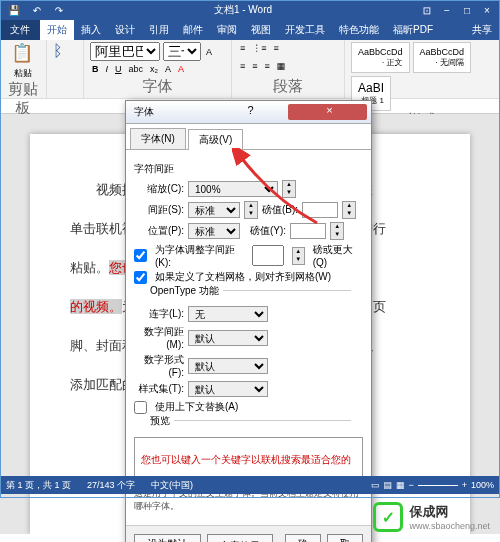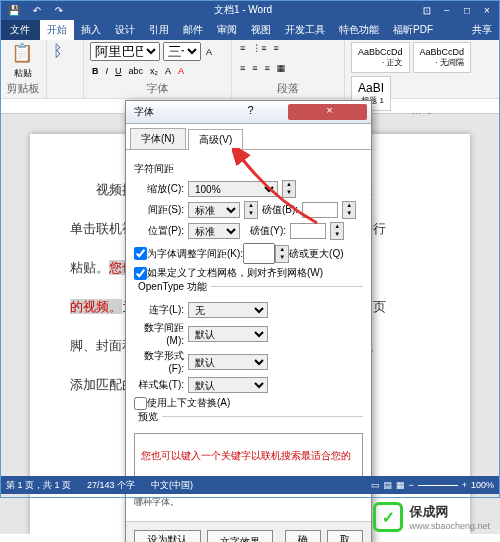--- a/index.html
+++ b/index.html
@@ -9,21 +9,21 @@
 .titlebar .right{display:flex;gap:2px;padding-right:4px}
 .titlebar .wbtn{width:18px;height:18px;display:flex;align-items:center;justify-content:center;cursor:pointer}
 .ribbon-tabs{background:#2b579a;color:#fff;display:flex;height:20px;font-size:10px;align-items:center}
 .ribbon-tabs .tab{padding:3px 7px;cursor:pointer}
 .ribbon-tabs .tab.active{background:#ffffff;color:#2b579a}
 .ribbon-tabs .file{background:#1e3f73;padding:3px 10px}
 .ribbon-tabs .share{margin-left:auto;padding:3px 8px}
 .ribbon{background:#f3f3f3;border-bottom:1px solid #ddd;height:58px;display:flex;font-size:9px}
 .rgroup{border-right:1px solid #ddd;padding:2px 6px;display:flex;flex-direction:column;justify-content:space-between}
 .rgroup .controls{display:flex;gap:3px;align-items:center;flex-wrap:wrap}
-.rgroup .label{text-align:center;color:#666;font-size:11px}
+.rgroup .label{text-align:center;color:#666;font-size:15px}
 .rbtn{padding:1px 2px;cursor:pointer}
 .style-box{border:1px solid #ccc;padding:4px 6px;font-size:9px;text-align:right;background:#fff;cursor:pointer}
 .ruler{background:#fff;border-bottom:1px solid #ccc;height:14px}
 .doc-area{background:#e6e6e6;height:380px;position:relative;padding:20px 30px;overflow:hidden}
 .page{background:#fff;box-shadow:0 0 6px rgba(0,0,0,.3);padding:30px 40px;font-size:13px;line-height:2;color:#333;min-height:340px}
 .page .hl{background:#d0d0d0;color:#c00}
 .statusbar{position:absolute;bottom:48px;left:0;right:0;background:#2b579a;color:#fff;height:18px;display:flex;align-items:center;font-size:9px;padding:0 6px;gap:16px}
 .statusbar .right{margin-left:auto;display:flex;gap:4px;align-items:center}
 .dialog{position:absolute;top:100px;left:125px;width:245px;background:#f0f0f0;border:1px solid #888;box-shadow:2px 2px 8px rgba(0,0,0,.4);font-size:10px}
 .dlg-title{background:linear-gradient(#fff,#e0e8f4);height:22px;display:flex;align-items:center;padding:0 4px;border-bottom:1px solid #aaa}
@@ -35,23 +35,23 @@
 .dlg-tabs .dtab.active{background:#fff;position:relative;top:1px}
 .dlg-body{background:#fff;padding:8px}
 .section-title{font-size:10px;margin:4px 0}
 .row{display:flex;align-items:center;margin:3px 0;gap:4px}
 .row label{width:50px;text-align:right;font-size:10px}
 .row input[type=text],.row select{font-size:10px;border:1px solid #999;padding:1px 2px}
 .row select{width:52px;height:16px}
 .row input[type=text]{width:50px;height:12px}
 .spin{width:12px;height:16px;background:#e8e8e8;border:1px solid #999;display:flex;flex-direction:column}
 .spin div{flex:1;font-size:6px;text-align:center;line-height:6px;cursor:pointer}
-.chk{display:flex;align-items:center;gap:0;margin:2px 0;font-size:10px}
+.chk{display:flex;align-items:center;gap:8px;margin:2px 0;font-size:10px}
 .chk input{margin:0}
-.fieldset-line{border-top:1px solid #ccc;margin:6px 0;position:relative}
+.fieldset-line{border-top:1px solid #ccc;margin:6px 12px;position:relative}
 .fieldset-line span{position:absolute;top:-7px;left:0;background:#fff;padding:0 4px;font-size:10px}
 .preview{border:1px solid #999;background:#fff;height:32px;margin:4px 0;padding:6px;font-size:10px;color:#c00;overflow:hidden;display:flex;align-items:center;justify-content:flex-start}
 .hint{font-size:9px;color:#555;margin:4px 0}
 .dlg-buttons{display:flex;gap:6px;padding:8px;background:#f0f0f0;border-top:1px solid #ccc}
 .dlg-buttons button{font-size:10px;padding:2px 10px;border:1px solid #888;background:#f8f8f8;cursor:pointer}
 .dlg-buttons .spacer{flex:1}
 .arrow{position:absolute;top:148px;left:232px;pointer-events:none;z-index:50}
 .watermark{position:absolute;bottom:10px;right:10px;display:flex;align-items:center;gap:6px;font-size:13px;color:#333;z-index:60}
 .watermark .logo{width:24px;height:24px;border:3px solid #3c3;border-radius:6px;display:flex;align-items:center;justify-content:center;color:#3c3;font-weight:bold;font-size:16px}
 .watermark .sub{font-size:9px;color:#888;display:block}

